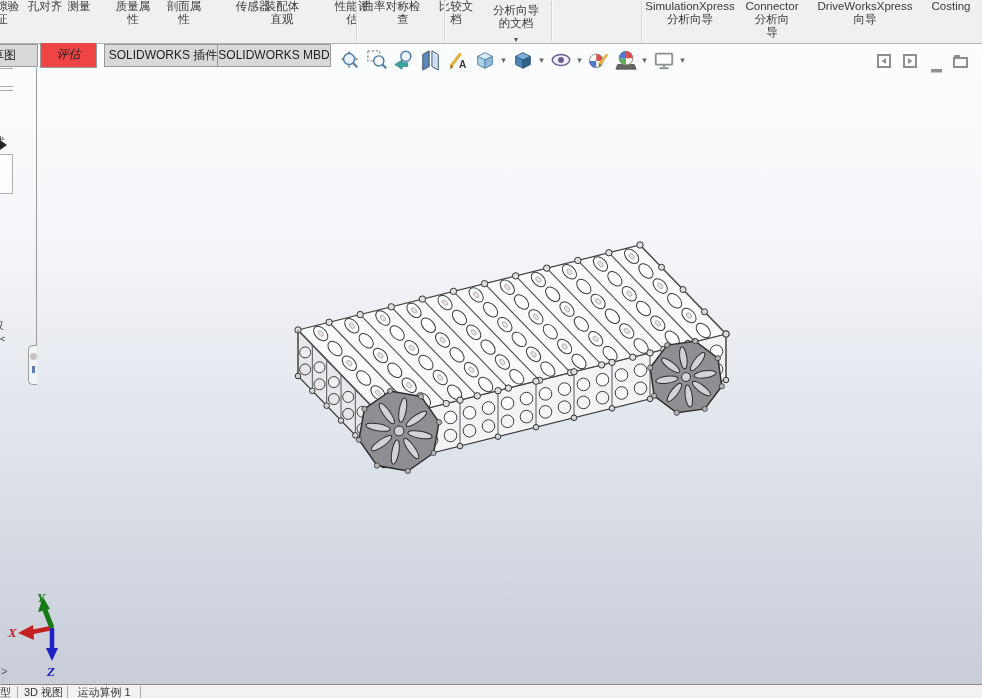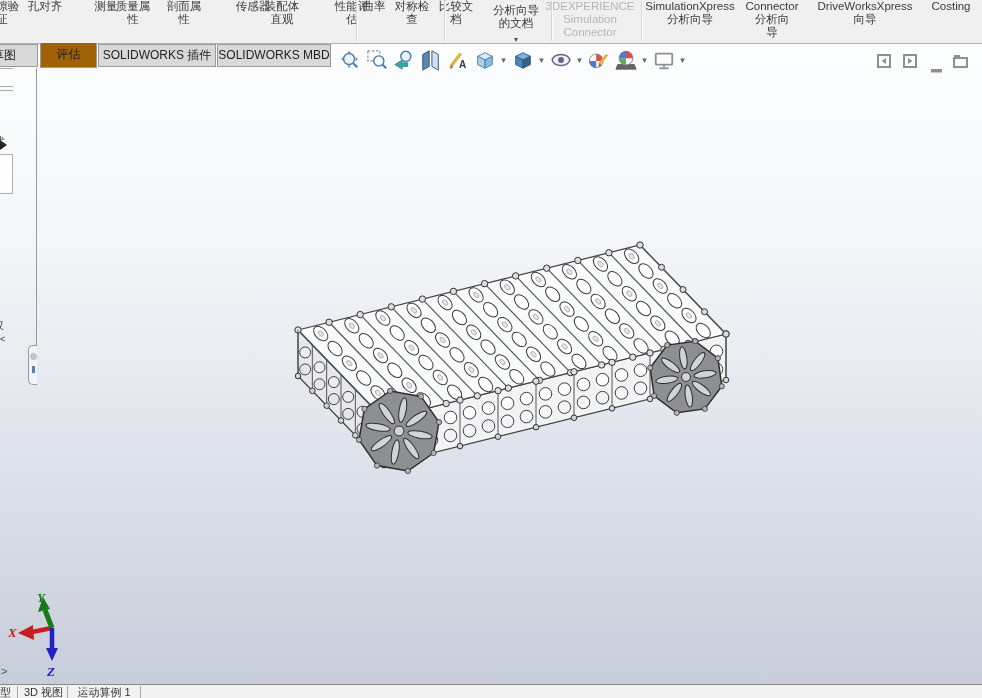--- a/index.html
+++ b/index.html
@@ -15,21 +15,21 @@
     text-align:center;font-size:11.5px;line-height:13px;color:#3a3a3a;
     white-space:pre-line;cursor:default;}
   .ritem.disabled{color:#b5b5b8;}
   .ritem .caret{display:block;font-size:8px;color:#555;margin-top:6px;line-height:8px;}
   .rsep{position:absolute;top:1px;height:40px;width:1px;background:#d6d6d8;
     border-right:1px solid #fbfbfc;}
   
   .tab{position:absolute;top:44px;height:23px;box-sizing:border-box;
     border:1px solid #9a9a9a;background:#d9d9d9;font-size:12px;color:#222;
     text-align:center;line-height:21px;z-index:6;}
-  .tab.active{top:43px;height:25px;background:#a16207;border-top:none;line-height:23px;}
+  .tab.active{top:43px;height:25px;background:#ef4444;border-top:none;line-height:23px;font-style:italic;}
   
   .viewport{position:absolute;top:44px;left:0;width:982px;height:640px;
     background:linear-gradient(180deg,#fcfdfe 0%,#f5f6f9 30%,#dee2ea 65%,#c7cdd9 100%);}
   #model-svg{position:absolute;top:0;left:0;pointer-events:none;}
   
   .headsup{position:absolute;left:337px;top:47px;display:flex;align-items:center;gap:2px;z-index:7;}
   .hicon{width:25px;height:26px;display:flex;align-items:center;justify-content:center;}
   .hcaret{font-size:9px;color:#666;width:9px;text-align:center;}
   
   .wc{position:absolute;top:53px;z-index:7;}
@@ -56,43 +56,40 @@
   .bsep{position:absolute;top:1px;width:1px;height:12px;background:#a8a8a8;}
   .expand-arrow{position:absolute;left:1px;top:666px;font-size:11px;color:#555;z-index:6;line-height:11px;}
 </style>
 </head>
 <body>
 
 <div class="ribbon">
   <div class="ritem" style="left:2px">间隙验
 证</div>
   <div class="ritem" style="left:45px">孔对齐</div>
-  <div class="ritem" style="left:106px">测量</div>
+  <div class="ritem" style="left:79px">测量</div>
   <div class="ritem" style="left:133px">质量属
 性</div>
   <div class="ritem" style="left:184px">剖面属
 性</div>
   <div class="ritem" style="left:253px">传感器</div>
   <div class="ritem" style="left:282px">装配体
 直观</div>
   <div class="ritem" style="left:352px">性能评
 估</div>
   <div class="ritem" style="left:374px">曲率</div>
-  <div class="ritem" style="left:412px">对称检
+  <div class="ritem" style="left:403px">对称检
 查</div>
   <div class="ritem" style="left:456px">比较文
 档</div>
   <div class="ritem" style="left:516px;margin-top:-9px">
     <span>分析向导
 的文档</span>
     <span class="caret">▾</span>
   </div>
-  <div class="ritem disabled" style="left:590px">3DEXPERIENCE
-Simulation
-Connector</div>
   <div class="ritem" style="left:690px">SimulationXpress
 分析向导</div>
   <div class="ritem" style="left:772px">Connector
 分析向
 导</div>
   <div class="ritem" style="left:865px">DriveWorksXpress
 向导</div>
   <div class="ritem" style="left:951px">Costing</div>
   <div class="rsep" style="left:356px"></div>
   <div class="rsep" style="left:444px"></div>
@@ -368,21 +365,21 @@
     <ellipse cx="674.4210789545546" cy="392.36574721330993" rx="11.1" ry="3.5" fill="#d2d3d6" stroke="#2e2e2e" stroke-width="1" transform="rotate(127 674.4 392.4)"></ellipse>
     <ellipse cx="666.9472423574122" cy="379.6776904624717" rx="11.1" ry="3.5" fill="#d2d3d6" stroke="#2e2e2e" stroke-width="1" transform="rotate(172 666.9 379.7)"></ellipse>
     <ellipse cx="670.6342527866901" cy="365.4210789545546" rx="11.1" ry="3.5" fill="#d2d3d6" stroke="#2e2e2e" stroke-width="1" transform="rotate(217 670.6 365.4)"></ellipse>
     <ellipse cx="683.3223095375283" cy="357.94724235741216" rx="11.1" ry="3.5" fill="#d2d3d6" stroke="#2e2e2e" stroke-width="1" transform="rotate(262 683.3 357.9)"></ellipse>
     <ellipse cx="697.5789210454454" cy="361.63425278669007" rx="11.1" ry="3.5" fill="#d2d3d6" stroke="#2e2e2e" stroke-width="1" transform="rotate(307 697.6 361.6)"></ellipse>
     <circle cx="686" cy="377" r="4.4399999999999995" fill="#d2d3d6" stroke="#2e2e2e" stroke-width="1"></circle>
   </svg>
 
 <div class="tab" style="left:-30px;width:68px">草图</div>
 <div class="tab active" style="left:40px;width:57px">评估</div>
-<div class="tab" style="left:98px;width:118px">SOLIDWORKS 插件</div>
+<div class="tab" style="left:104px;width:118px">SOLIDWORKS 插件</div>
 <div class="tab" style="left:217px;width:114px">SOLIDWORKS MBD</div>
 
 <div class="headsup">
   <span class="hicon">
     <svg width="22" height="22" viewBox="0 0 24 24">
       <path d="M11 2l2 3h-4zM11 21l2-3h-4zM2 11l3-2v4zM21 11l-3-2v4z" fill="#8a8f96"></path>
       <circle cx="11" cy="11" r="6" fill="#eaf2fa" stroke="#4a7fae" stroke-width="1.6"></circle>
       <line x1="15.5" y1="15.5" x2="20" y2="20" stroke="#4a7fae" stroke-width="2.4"></line>
     </svg>
   </span>

